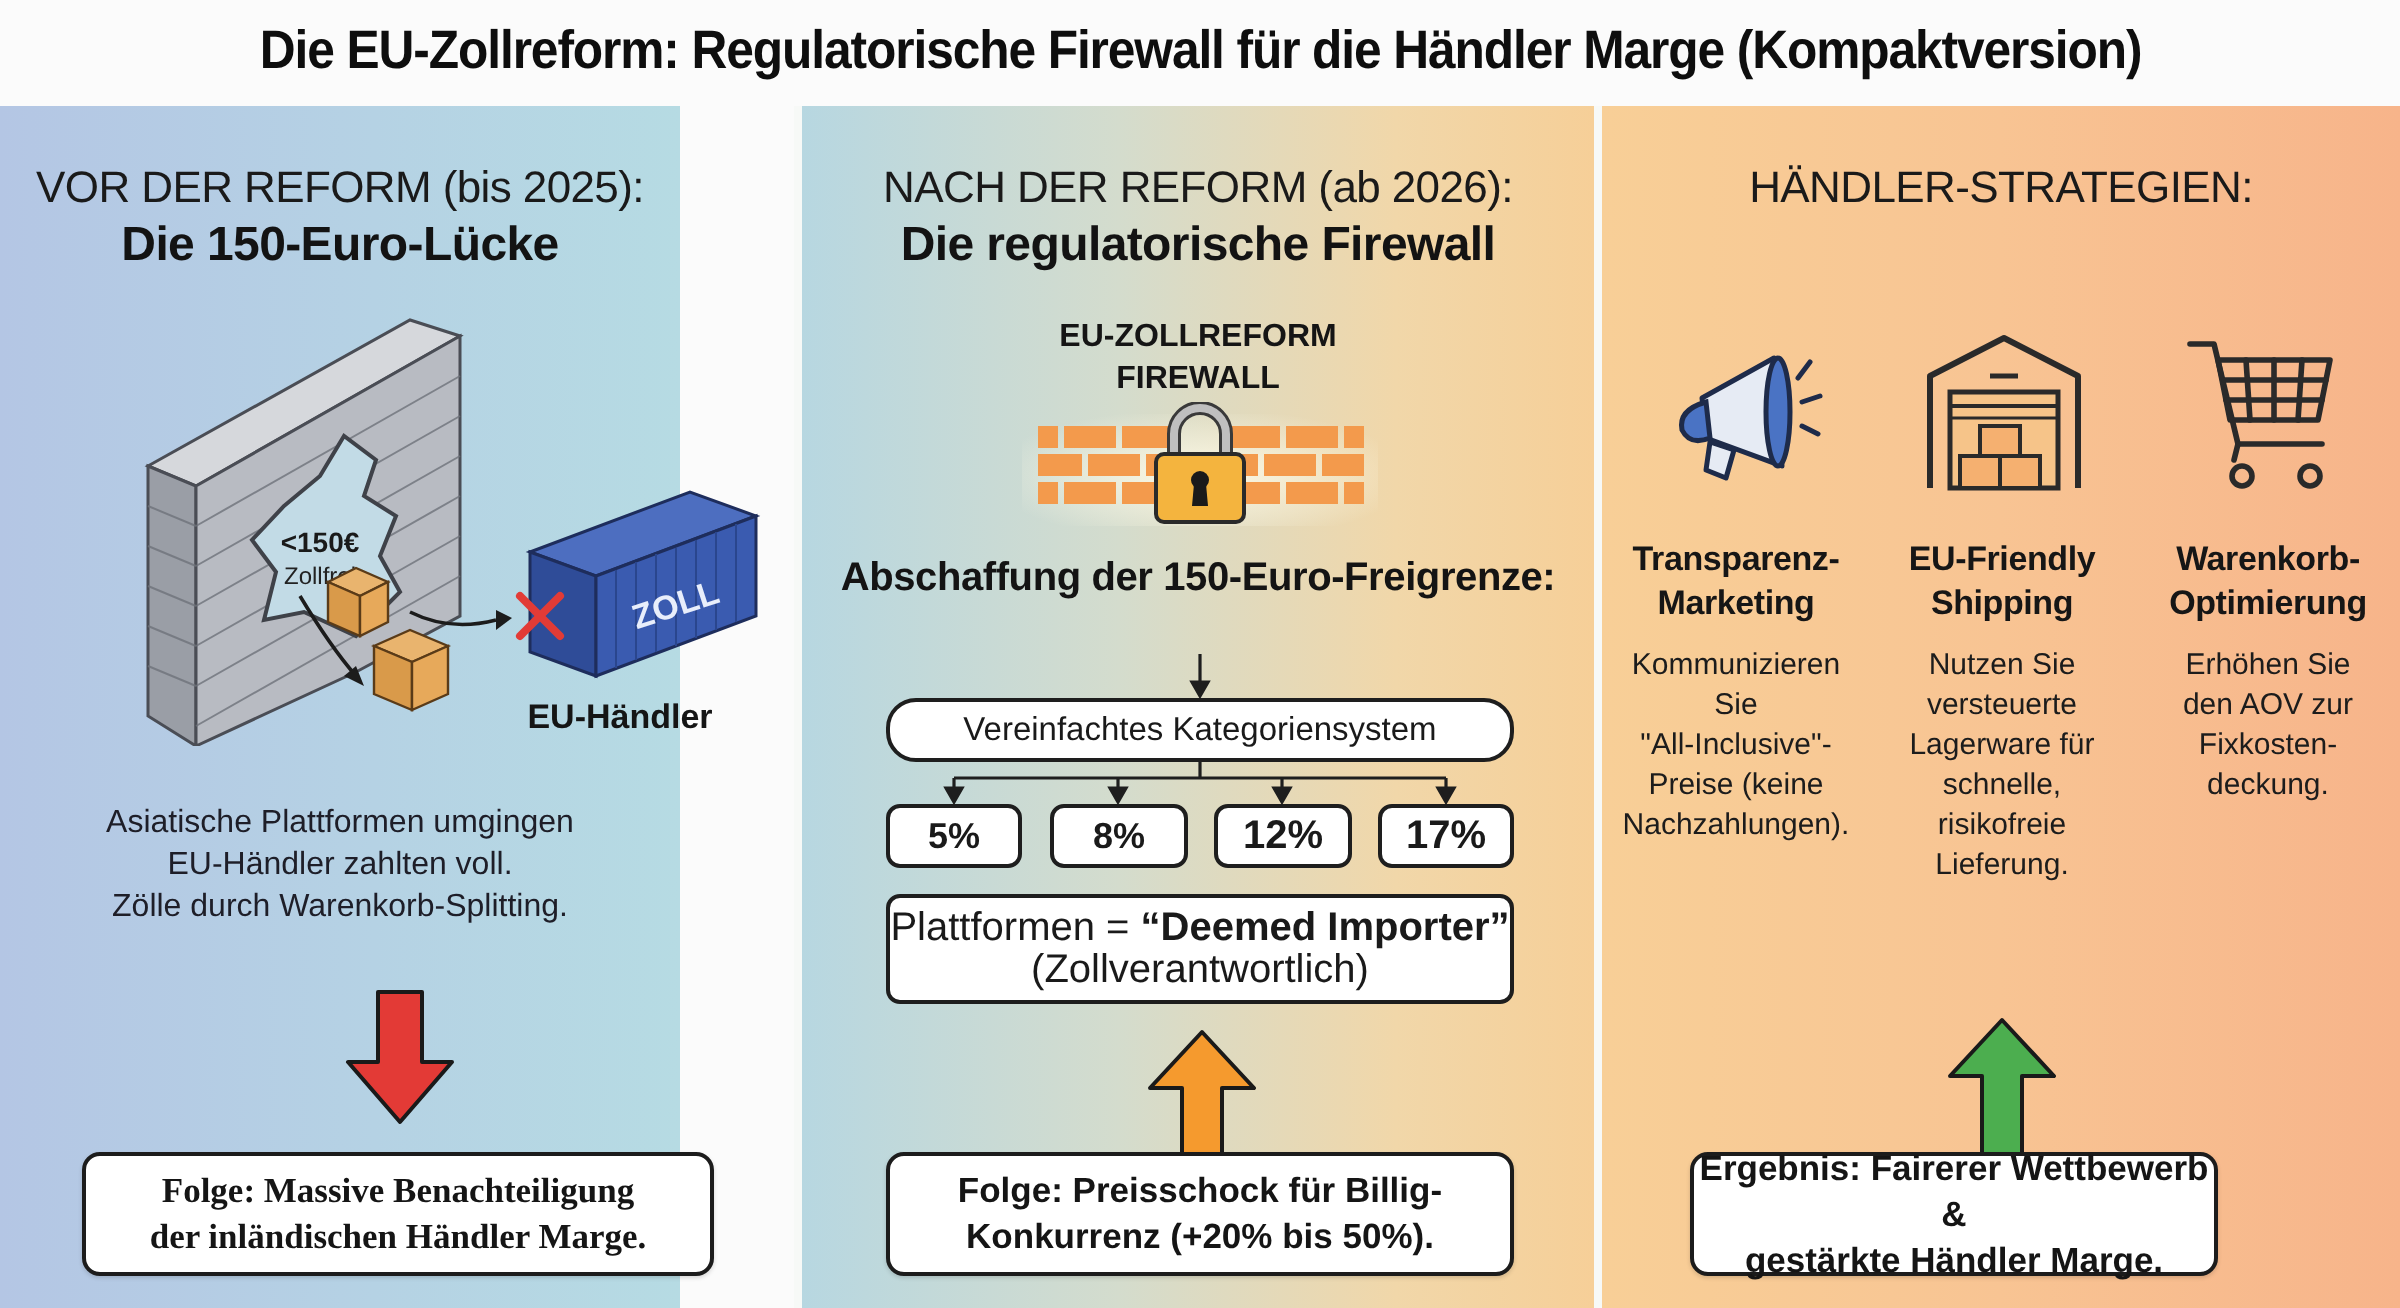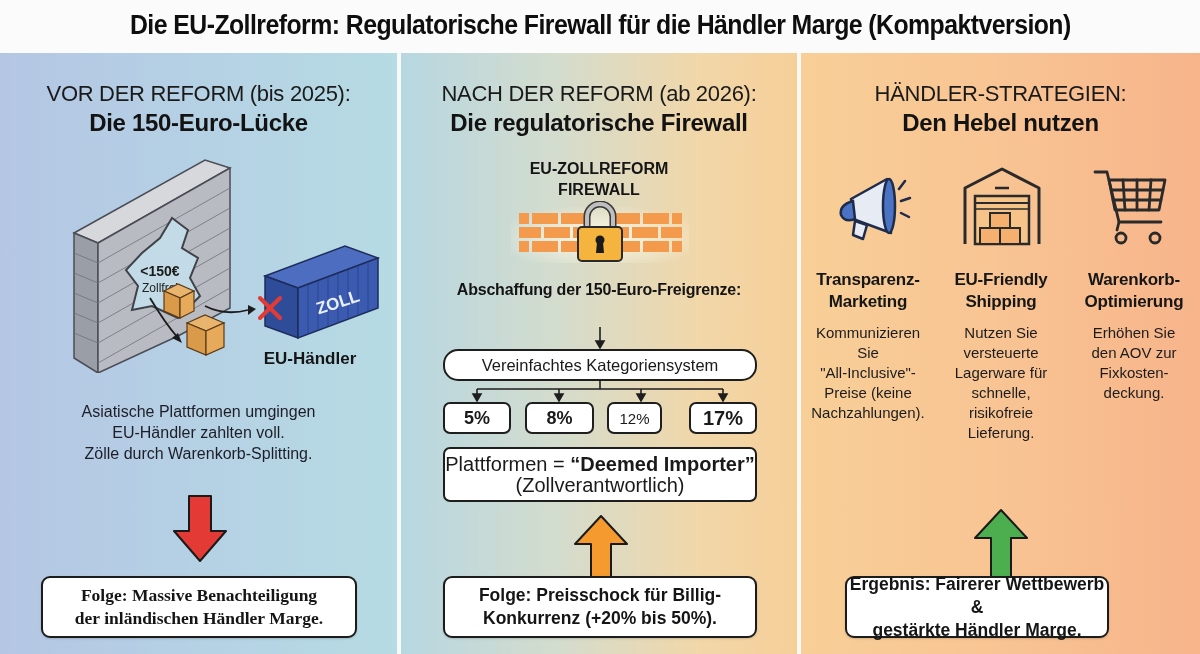--- a/index.html
+++ b/index.html
@@ -3,21 +3,21 @@
 <meta charset="utf-8">
 <style>
   * { box-sizing: border-box; margin: 0; padding: 0; }
   html, body { width: 1200px; height: 654px; overflow: hidden; background: #fbfbfb; }
   body { font-family: "Liberation Sans", "DejaVu Sans", sans-serif; color: #1b1b1b; position: relative; }
 
   .title-bar { position: absolute; left: 0; top: 0; width: 1200px; height: 51px; background: #fbfbfb; display: flex; align-items: center; justify-content: center; }
   .title-bar h1 { font-size: 27px; font-weight: 700; letter-spacing: -0.6px; color: #0e0e0e; transform: scaleX(0.92); white-space: nowrap; }
 
   .col { position: absolute; top: 53px; height: 601px; }
-  .col-left { left: 0; width: 397px; background: linear-gradient(90deg, #b4c6e4 0%, #b5d2e4 55%, #b6dbe3 100%); }
+  .col-left { left: 0; width: 340px; background: linear-gradient(90deg, #b4c6e4 0%, #b5d2e4 55%, #b6dbe3 100%); }
   .col-mid { left: 401px; width: 396px; background: linear-gradient(90deg, #b7d7e1 0%, #d4dccd 40%, #f1d7a9 75%, #f6cf98 100%); }
   .col-right { left: 801px; width: 399px; background: linear-gradient(90deg, #f8cf97 0%, #f8c493 50%, #f7b48a 100%); }
   .divider { position: absolute; top: 53px; width: 4px; height: 601px; background: #f7f9f7; }
 
   .col-head { position: absolute; top: 28px; width: 100%; text-align: center; }
   .col-head .l1 { font-size: 22px; font-weight: 400; color: #1a1a1a; letter-spacing: -0.3px; white-space: nowrap; }
   .col-head .l2 { font-size: 24px; font-weight: 700; color: #131313; margin-top: 2px; letter-spacing: -0.3px; white-space: nowrap; }
 
   .center-text { position: absolute; width: 100%; text-align: center; }
   .body-text { font-size: 16px; line-height: 21px; color: #1e1e28; }
@@ -171,21 +171,21 @@
     </g>
     <g>
       <path d="M76,28 V16 A13,13 0 0 1 102,16 V28" fill="none" stroke="#3a3a3a" stroke-width="7"></path>
       <path d="M76,28 V16 A13,13 0 0 1 102,16 V28" fill="none" stroke="#bfbfbf" stroke-width="4"></path>
       <rect x="67" y="26" width="44" height="34" rx="4" fill="#f4b43e" stroke="#2a2a2a" stroke-width="2"></rect>
       <circle cx="89" cy="39" r="4.5" fill="#1a1a1a"></circle>
       <polygon points="86,41 92,41 93,52 85,52" fill="#1a1a1a"></polygon>
     </g>
   </svg>
 
-  <div class="center-text" style="top:226px; font-size:16px; line-height:21px;">
+  <div class="center-text" style="top:226px; font-size:20px; line-height:21px;">
     <div style="font-weight:700; color:#141414; letter-spacing:-0.2px;">Abschaffung der 150-Euro-Freigrenze:</div>
   </div>
 
   <svg class="abs" style="left:0; top:270px;" width="396" height="150" viewBox="0 0 396 150">
     <g stroke="#1e1e1e" stroke-width="1.6" fill="#1e1e1e">
       <line x1="199" y1="4" x2="199" y2="20"></line>
       <polygon points="195,18 203,18 199,25"></polygon>
       <line x1="199" y1="56" x2="199" y2="66"></line>
       <line x1="76" y1="66" x2="322" y2="66"></line>
       <line x1="76" y1="66" x2="76" y2="73"></line>
@@ -202,21 +202,21 @@
   <div class="box" style="left:42px; top:296px; width:314px; height:32px; font-size:16.5px;border-radius:15px;">
     <span>Vereinfachtes Kategoriensystem</span>
   </div>
 
   <div class="box" style="left:42px; top:349px; width:68px; height:32px; font-size:18px; font-weight:700;">
       <span>5%</span>
     </div>
   <div class="box" style="left:124px; top:349px; width:69px; height:32px; font-size:18px; font-weight:700;">
       <span>8%</span>
     </div>
-  <div class="box" style="left:206px; top:349px; width:55px; height:32px; font-size:15px; font-weight:400;">
+  <div class="box" style="left:206px; top:349px; width:69px; height:32px; font-size:20px; font-weight:700;">
       <span>12%</span>
     </div>
   <div class="box" style="left:288px; top:349px; width:68px; height:32px; font-size:20px; font-weight:700;">
       <span>17%</span>
     </div>
 
   <div class="box" style="left:42px; top:394px; width:314px; height:55px; font-size:20px; line-height:21px;">
     <div><span>Plattformen = </span><b>“Deemed Importer”</b></div>
     <div>(Zollverantwortlich)</div>
   </div>
@@ -229,21 +229,20 @@
     <div>Folge: Preisschock für Billig-</div>
     <div>Konkurrenz (+20% bis 50%).</div>
   </div>
 </div>
 
 <div class="divider" style="left:797px;"></div>
 
 <div class="col col-right">
   <div class="col-head">
     <div class="l1">HÄNDLER-STRATEGIEN:</div>
-    <div class="l2">Den Hebel nutzen</div>
   </div>
 
   <svg class="abs" style="left:30px; top:118px;" width="84" height="74" viewBox="0 0 84 74">
     <polygon points="20,28 56,8 60,62 22,48" fill="#e6ebf4" stroke="#1e2b4a" stroke-width="2.5" stroke-linejoin="round"></polygon>
     <path d="M22,30 Q8,34 10,44 Q14,52 24,48 Z" fill="#4a73c4" stroke="#1e2b4a" stroke-width="2.5"></path>
     <ellipse cx="58" cy="35" rx="6" ry="27" fill="#4a73c4" stroke="#1e2b4a" stroke-width="2.5"></ellipse>
     <polygon points="24,50 36,54 32,68 22,64" fill="#e6ebf4" stroke="#1e2b4a" stroke-width="2.5" stroke-linejoin="round"></polygon>
     <g stroke="#1e2b4a" stroke-width="2.5" stroke-linecap="round">
       <line x1="68" y1="18" x2="74" y2="10"></line>
       <line x1="70" y1="30" x2="79" y2="27"></line>

